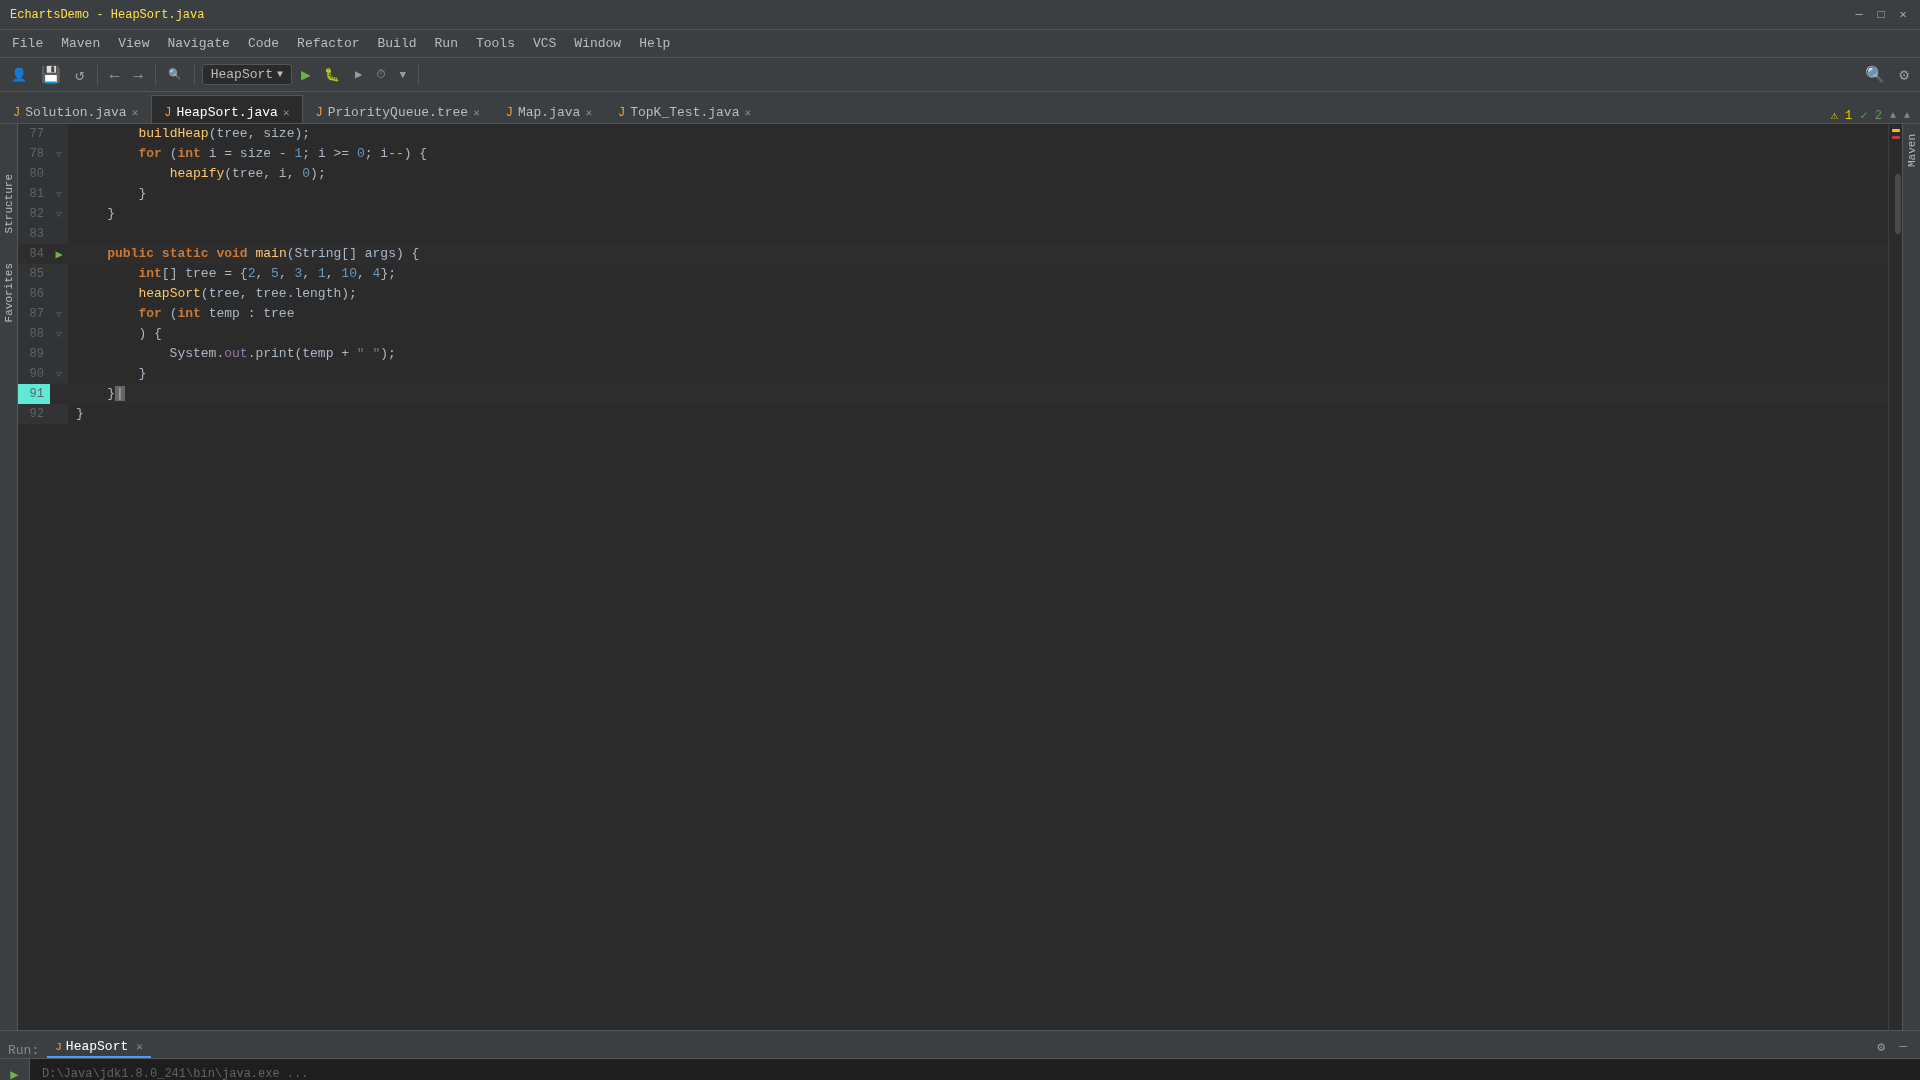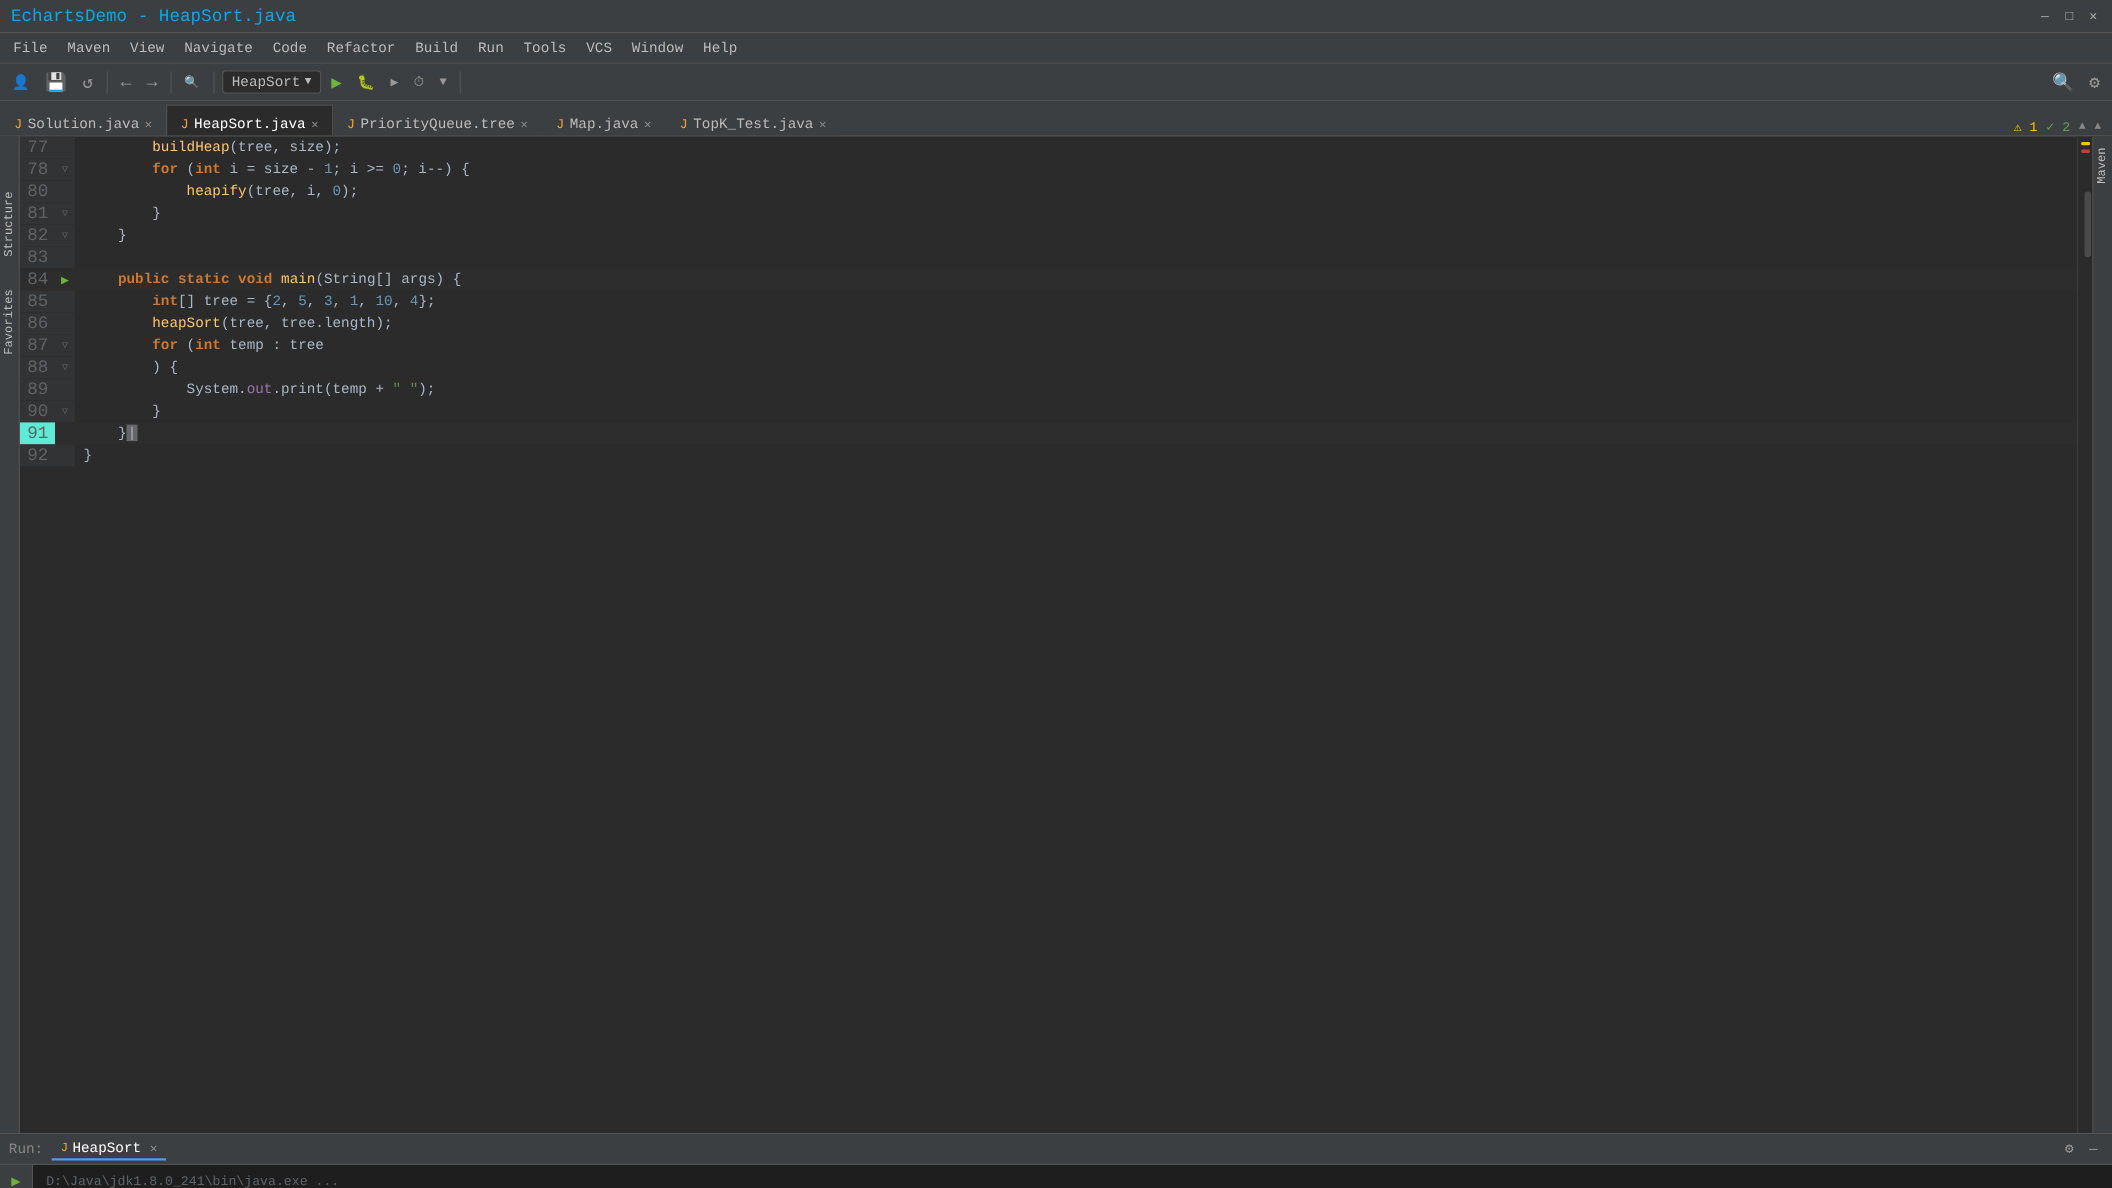--- a/index.html
+++ b/index.html
@@ -17,22 +17,22 @@
     #title-bar {
       display: flex;
       align-items: center;
       background: #3c3f41;
       height: 30px;
       padding: 0 10px;
       justify-content: space-between;
       border-bottom: 1px solid #555;
     }
     #title-bar .title-text {
-      color: #0ea5e9;
-      font-size: 16px;
+      color: #fde047;
+      font-size: 12px;
     }
     #title-bar .window-controls {
       display: flex;
       gap: 8px;
     }
     #title-bar .win-btn {
       width: 14px;
       height: 14px;
       cursor: pointer;
       display: flex;
@@ -161,21 +161,21 @@
     
     #run-panel {
       height: 220px;
       background: #2b2b2b;
       border-top: 1px solid #555;
       display: flex;
       flex-direction: column;
     }
     #run-panel-header {
       display: flex;
-      align-items: center;
+      align-items: flex-end;
       background: #3c3f41;
       height: 28px;
       padding: 0 8px;
       border-bottom: 1px solid #555;
       gap: 8px;
     }
     #run-panel-header .run-title {
       color: #888;
       font-size: 13px;
     }
@@ -221,21 +221,21 @@
 
     .line-row {
       display: flex;
       height: 20px;
     }
     .line-num {
       width: 32px;
       text-align: right;
       padding-right: 6px;
       color: #606366;
-      font-size: 16px;
+      font-size: 12px;
       line-height: 20px;
       flex-shrink: 0;
       background: #313335;
       user-select: none;
     }
     .line-gutter {
       width: 18px;
       flex-shrink: 0;
       background: #313335;
       display: flex;

